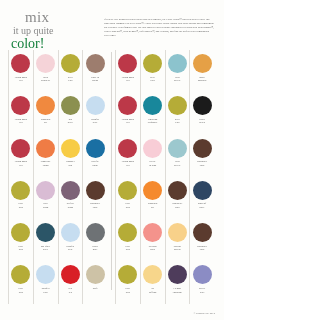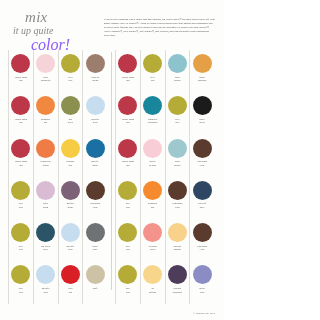--- a/index.html
+++ b/index.html
@@ -13,21 +13,20 @@
     font-family: "Liberation Sans", sans-serif;
     overflow: hidden;
     position: relative;
   }
   .page {
     position: absolute;
     left: 0; top: 0;
     width: 224px; height: 320px;
     background: #fdfdfb;
     box-sizing: border-box;
-    font-style: italic;
   }
 
   
   .header {
     display: flex;
     align-items: flex-start;
     padding: 9px 9px 0 9px;
     box-sizing: border-box;
     height: 50px;
   }
@@ -48,24 +47,24 @@
     display: block;
   }
   .hl-2 {
     font-size: 10px;
     margin-left: 4px;
     margin-top: 1px;
     color: #8a8a8a;
     display: block;
   }
   .hl-3 {
-    font-size: 16px;
-    margin-left: 22px;
+    font-size: 14px;
+    margin-left: 2px;
     margin-top: 1px;
-    color: #8b5cf6;
+    color: #15803d;
     display: block;
   }
   .intro {
     flex: 1;
     padding-left: 9px;
     padding-top: 9px;
     font-size: 2.5px;
     line-height: 1.62;
     color: #4a4a4a;
     text-align: left;

